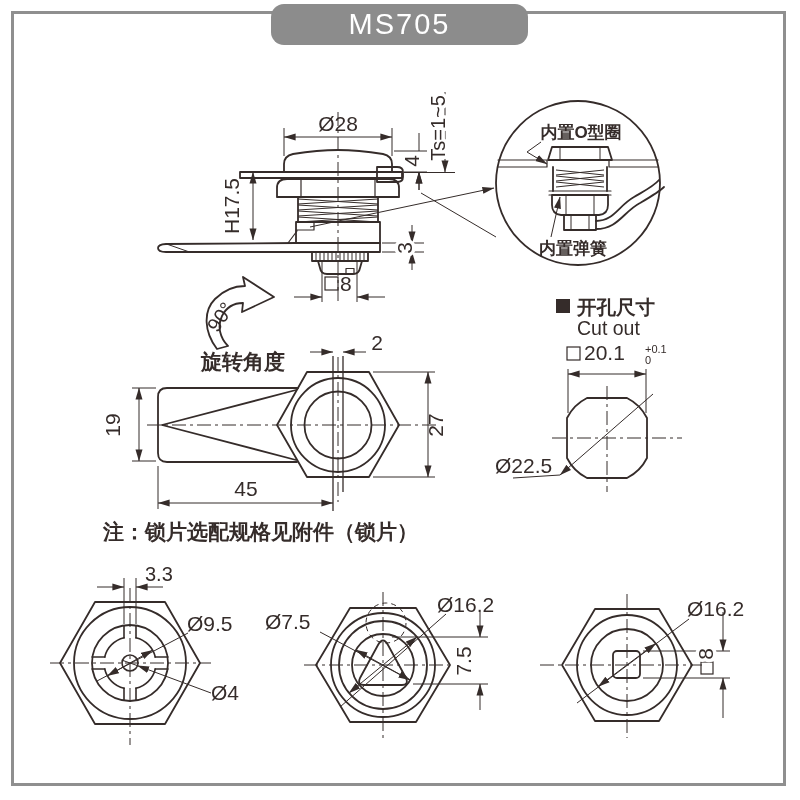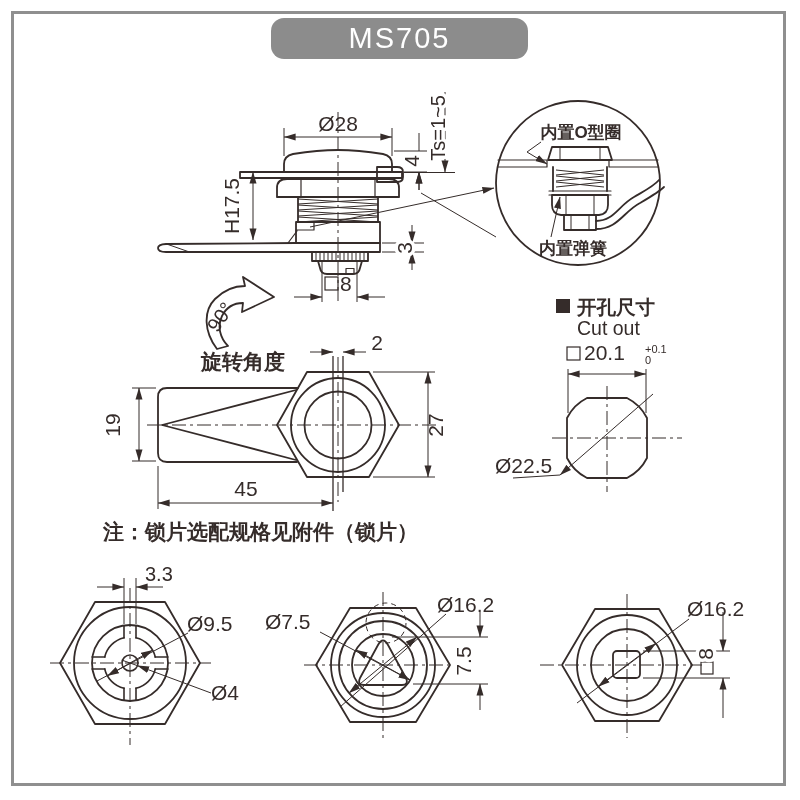--- a/index.html
+++ b/index.html
@@ -1,21 +1,21 @@
 <!DOCTYPE html>
 <html><head>
 <meta charset="utf-8">
 <style>
   html,body{margin:0;padding:0;background:#ffffff;}
   #stage{position:relative;width:800px;height:800px;background:#fff;overflow:hidden;
          font-family:"Liberation Sans","DejaVu Sans",sans-serif;}
   #frame{position:absolute;left:11px;top:11px;width:775px;height:775px;
          border:3px solid #8f8f8f;box-sizing:border-box;}
   #badge{position:absolute;left:271px;top:4px;width:257px;height:41px;background:#8c8c8c;
-         border-radius:13px;display:flex;align-items:center;justify-content:center;margin-top:14px;}
+         border-radius:13px;display:flex;align-items:center;justify-content:center;}
   #badge span{color:#ffffff;font-size:29px;font-weight:500;letter-spacing:2px;}
   svg{position:absolute;left:0;top:0;}
   .s2{stroke:#352c2a;stroke-width:1.8;fill:none;stroke-linecap:round;stroke-linejoin:round;}
   .s16{stroke:#352c2a;stroke-width:1.6;fill:none;stroke-linecap:round;}
   .s15{stroke:#352c2a;stroke-width:1.2;fill:none;stroke-linecap:round;}
   .s1{stroke:#352c2a;stroke-width:1;fill:none;}
   .s13{stroke:#352c2a;stroke-width:1.3;fill:none;}
   .cl{stroke:#352c2a;stroke-width:1;fill:none;stroke-dasharray:14 4 3 4;}
   .dash{stroke-dasharray:5 4;}
   text{fill:#352c2a;font-family:"Liberation Sans","DejaVu Sans",sans-serif;}

